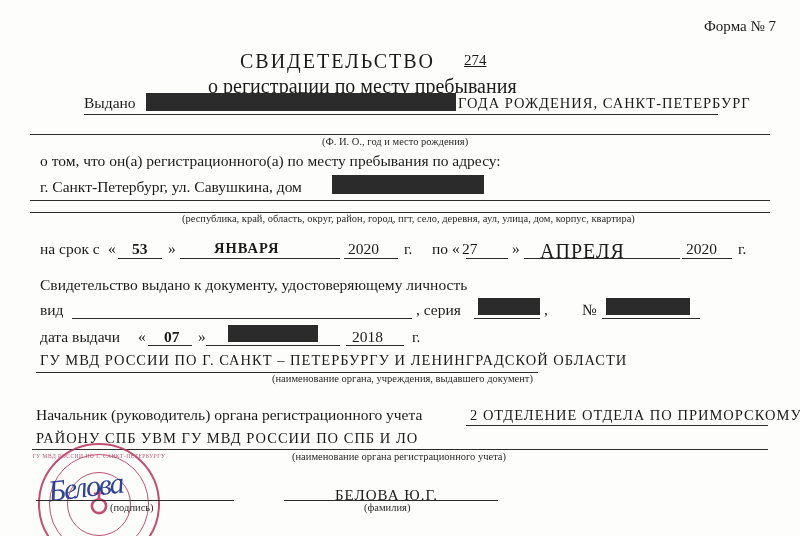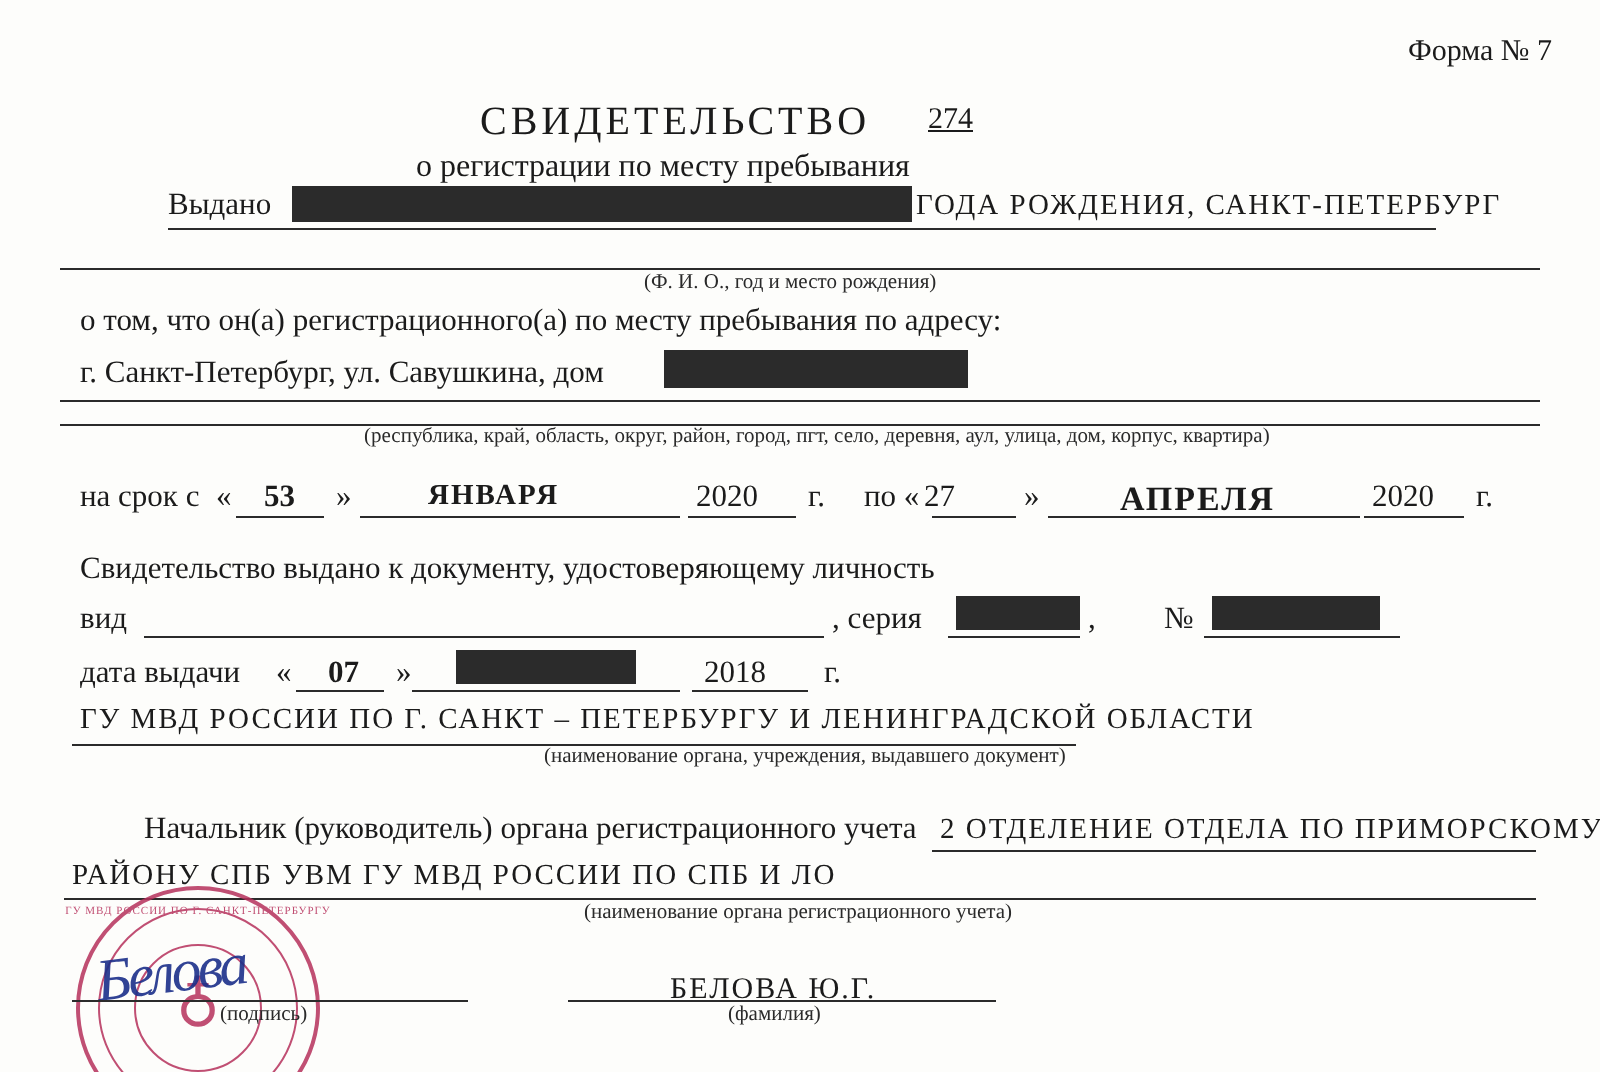--- a/index.html
+++ b/index.html
@@ -34,21 +34,21 @@
     position: absolute;
     left: 464px;
     top: 52px;
     font-size: 15px;
     text-decoration: underline;
   }
   .subtitle {
     position: absolute;
     left: 208px;
     top: 75px;
-    font-size: 16px;
+    font-size: 20px;
   }
 
   .lbl {
     position: absolute;
     font-size: 15.5px;
     white-space: nowrap;
   }
   .small {
     position: absolute;
     font-size: 10.5px;
@@ -166,21 +166,21 @@
   <div class="lbl" style="left:40px; top:240px;">на срок с</div>
   <div class="lbl" style="left:108px; top:240px;">«</div>
   <div class="lbl" style="left:132px; top:240px; font-weight:bold;">53</div>
   <div class="lbl" style="left:168px; top:240px;">»</div>
   <div class="lbl sp" style="left:214px; top:240px; font-weight:bold; font-size:14.5px;">ЯНВАРЯ</div>
   <div class="lbl" style="left:348px; top:240px;">2020</div>
   <div class="lbl" style="left:404px; top:240px;">г.</div>
   <div class="lbl" style="left:432px; top:240px;">по «</div>
   <div class="lbl" style="left:462px; top:240px; font-weight:normal;">27</div>
   <div class="lbl" style="left:512px; top:240px;">»</div>
-  <div class="lbl sp" style="left:560px; top:240px; font-weight:bold; font-size:17px;">АПРЕЛЯ</div>
+  <div class="lbl sp" style="left:540px; top:240px; font-weight:normal; font-size:20px;">АПРЕЛЯ</div>
   <div class="lbl" style="left:686px; top:240px;">2020</div>
   <div class="lbl" style="left:738px; top:240px;">г.</div>
 
   <div class="rule" style="left:118px; top:258px; width:44px;"></div>
   <div class="rule" style="left:180px; top:258px; width:160px;"></div>
   <div class="rule" style="left:344px; top:258px; width:54px;"></div>
   <div class="rule" style="left:466px; top:258px; width:42px;"></div>
   <div class="rule" style="left:524px; top:258px; width:156px;"></div>
   <div class="rule" style="left:682px; top:258px; width:50px;"></div>
 
@@ -204,21 +204,21 @@
   <div class="lbl" style="left:352px; top:328px;">2018</div>
   <div class="lbl" style="left:412px; top:328px;">г.</div>
   <div class="rule" style="left:148px; top:345px; width:44px;"></div>
   <div class="rule" style="left:206px; top:345px; width:134px;"></div>
   <div class="rule" style="left:346px; top:345px; width:58px;"></div>
 
   <div class="lbl sp" style="left:40px; top:352px; font-size:14.5px;">ГУ  МВД  РОССИИ  ПО  Г. САНКТ – ПЕТЕРБУРГУ  И  ЛЕНИНГРАДСКОЙ ОБЛАСТИ</div>
   <div class="rule" style="left:36px; top:372px; width:502px;"></div>
   <div class="small" style="left:272px; top:373px;">(наименование органа, учреждения, выдавшего документ)</div>
 
-  <div class="lbl" style="left:36px; top:406px;margin-left:36px;">Начальник (руководитель) органа регистрационного учета</div>
+  <div class="lbl" style="left:36px; top:406px;">Начальник (руководитель) органа регистрационного учета</div>
   <div class="lbl sp" style="left:470px; top:407px; font-size:14.5px;">2 ОТДЕЛЕНИЕ ОТДЕЛА  ПО ПРИМОРСКОМУ</div>
   <div class="rule" style="left:466px; top:425px; width:302px;"></div>
   <div class="lbl sp" style="left:36px; top:430px; font-size:14.5px;">РАЙОНУ СПБ УВМ  ГУ  МВД  РОССИИ  ПО  СПБ  И  ЛО</div>
   <div class="rule" style="left:32px; top:449px; width:736px;"></div>
   <div class="small" style="left:292px; top:451px;">(наименование органа регистрационного учета)</div>
 
   <div class="stamp">
     <div class="stamp-arc top">ГУ МВД РОССИИ ПО Г. САНКТ-ПЕТЕРБУРГУ</div>
 
     <div class="stamp-inner"></div>

